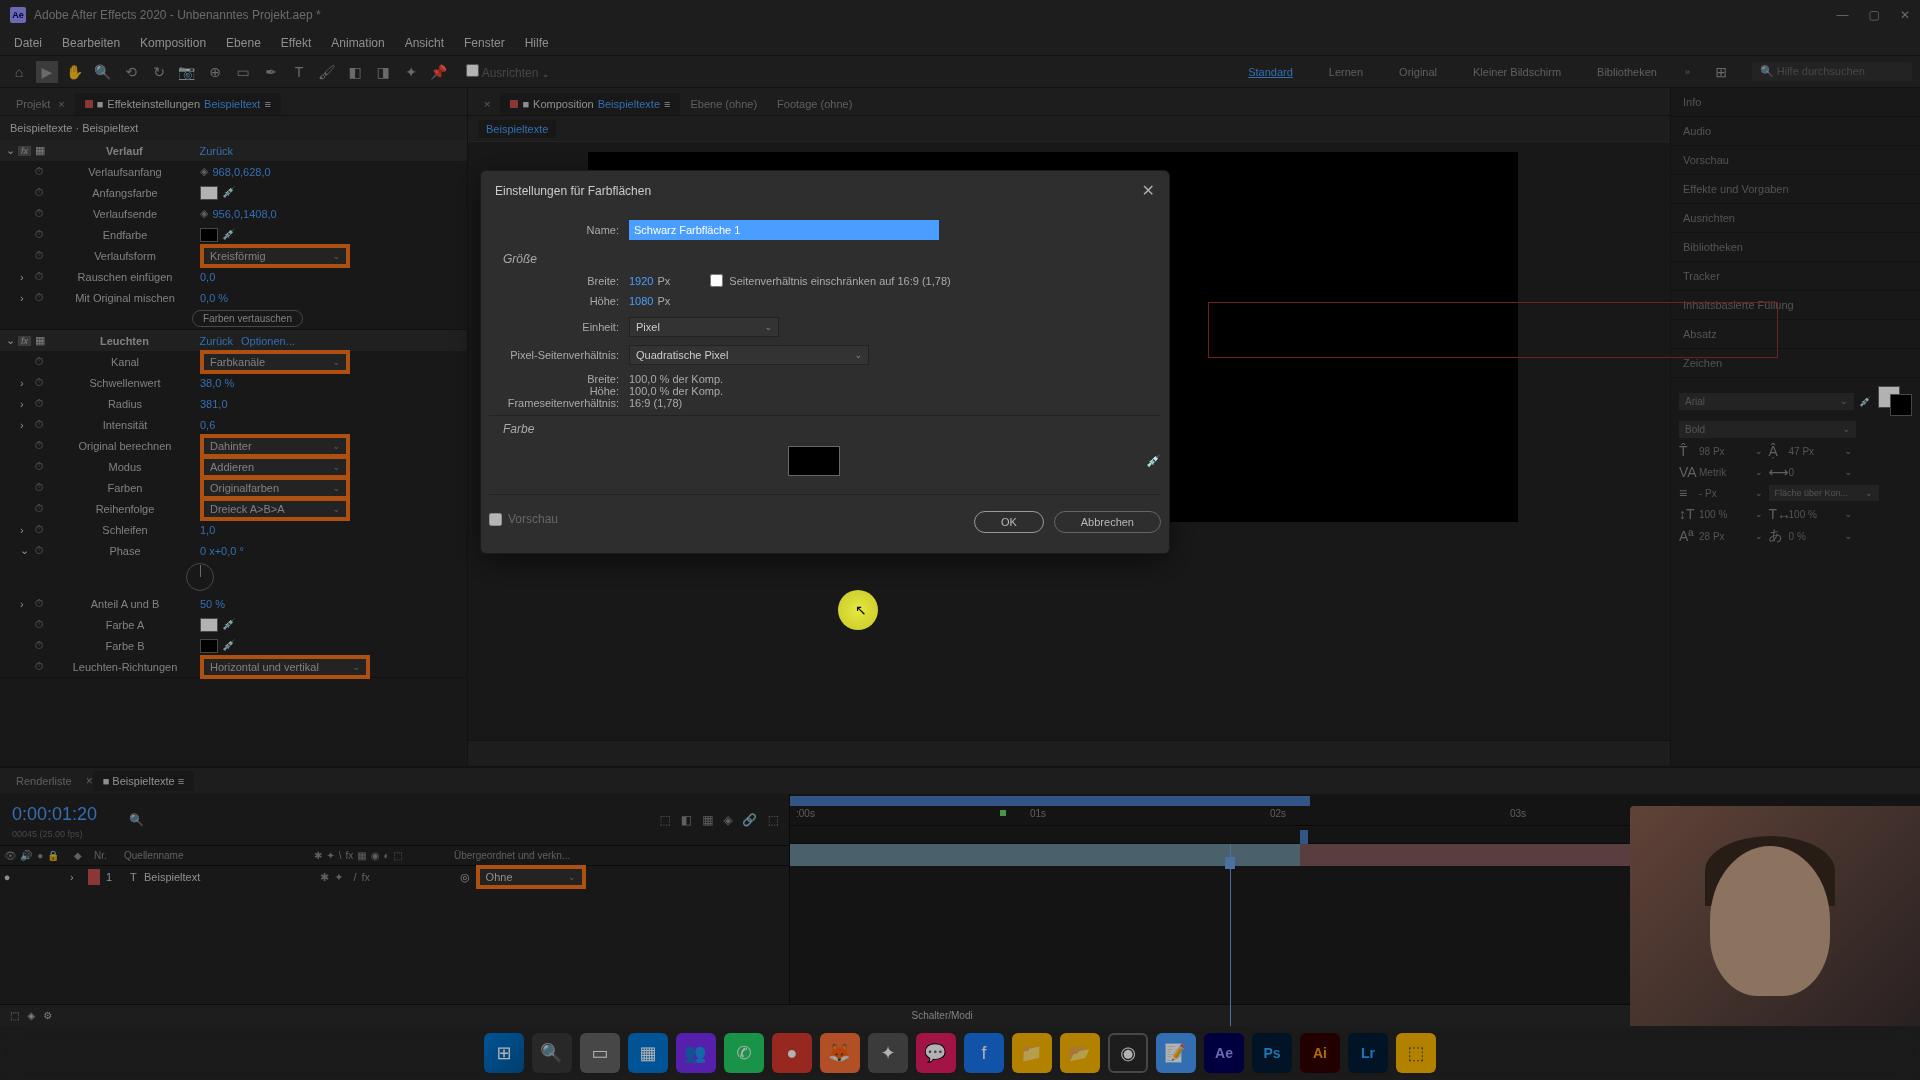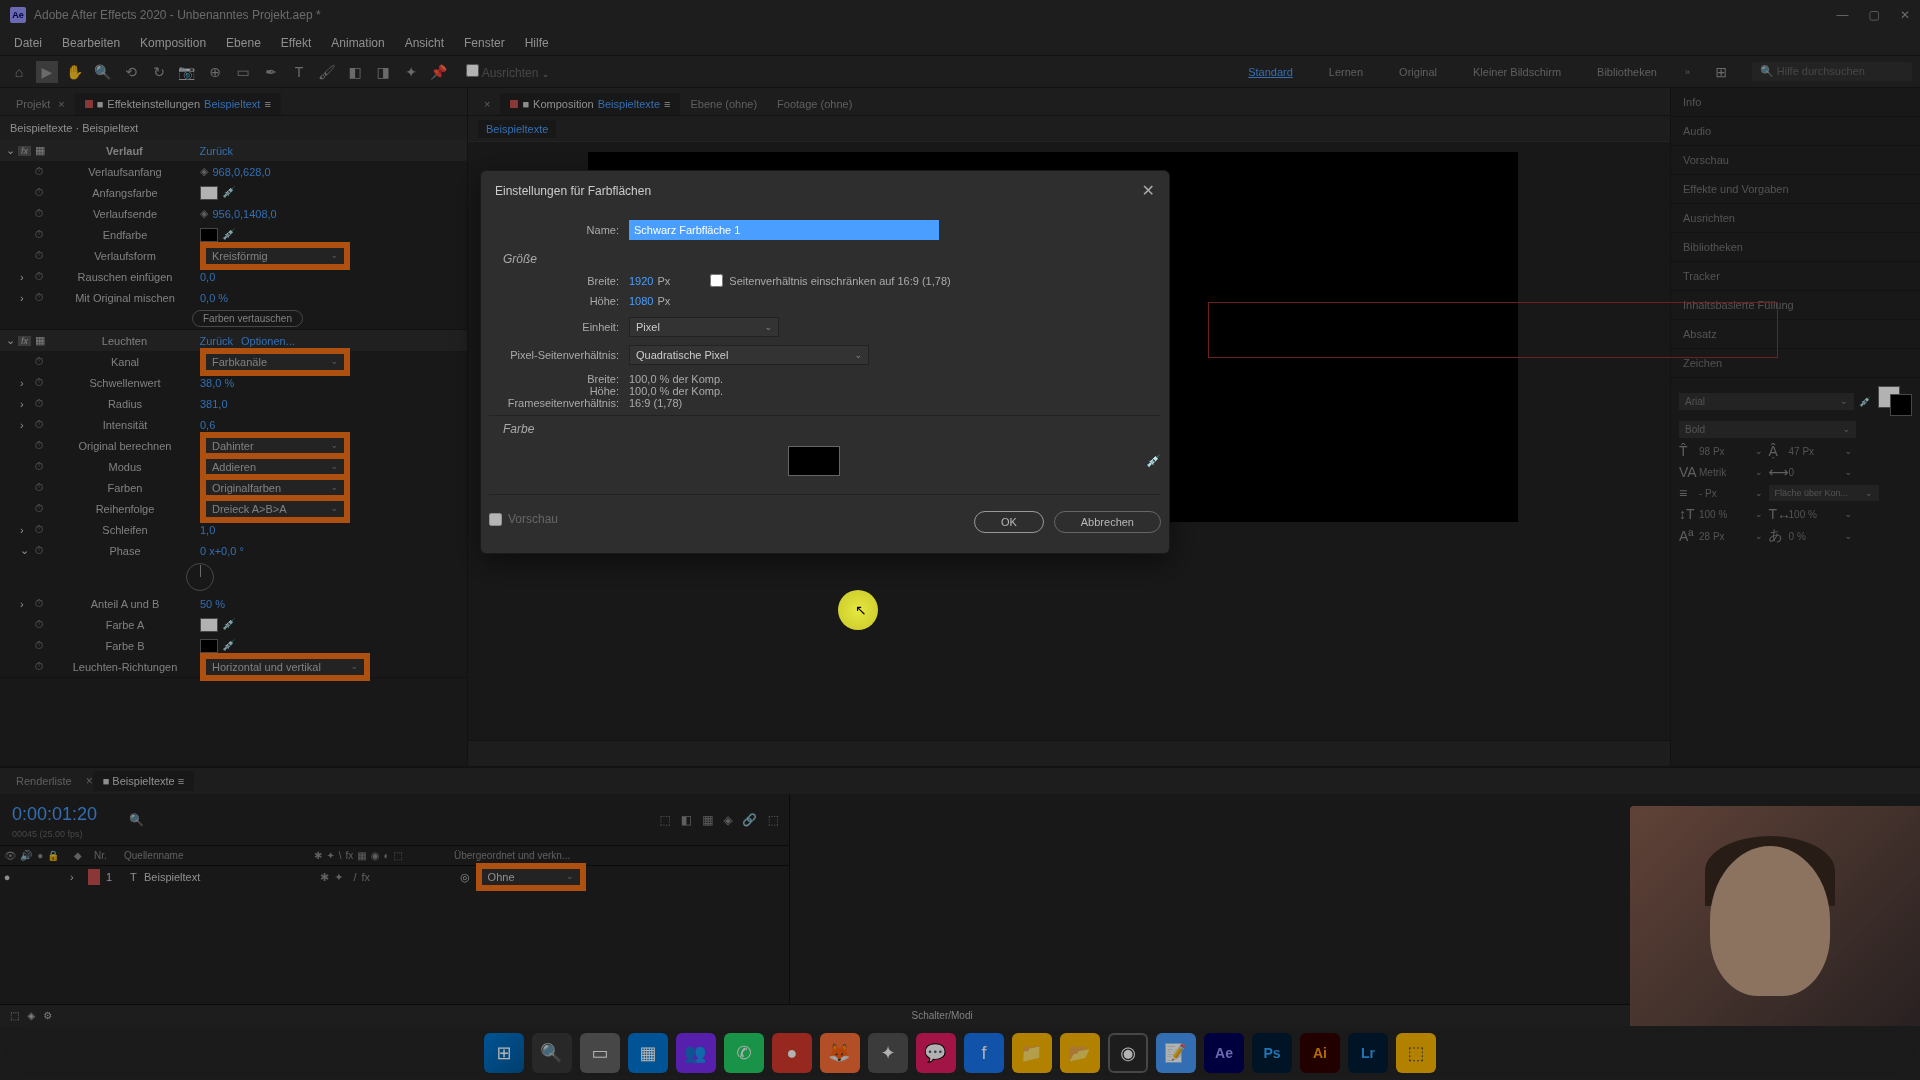--- a/index.html
+++ b/index.html
@@ -46,21 +46,21 @@
 .effect-group { border-bottom: 1px solid #1a1a1a; }
 .effect-row { display: flex; align-items: center; padding: 1px 6px; font-size: 11px; height: 21px; }
 .effect-row.header { background: #2e2e2e; }
 .fx-badge { background: #555; padding: 0 3px; font-size: 9px; margin-right: 4px; font-style: italic; }
 .expand-tri { width: 12px; color: #ccc; cursor: pointer; }
 .stopwatch { color: #888; margin-right: 4px; cursor: pointer; width: 14px; display: inline-block; text-align: center;}
 .prop-label { flex: 0 0 150px; color: #b8b8b8; text-align: center; }
 .prop-value { color: #4a9eff; cursor: pointer; }
 .prop-link { color: #4a9eff; cursor: pointer; text-decoration: none; margin-right: 8px; }
 .color-swatch { width: 18px; height: 14px; border: 1px solid #666; display: inline-block; vertical-align: middle; margin-right: 4px;}
-.dropdown-box { background: #333; padding: 2px 6px; border: 6px solid #f97316; display: inline-flex; justify-content: space-between; width: 150px; align-items: flex-start; }
+.dropdown-box { background: #333; padding: 2px 6px; border: 4px solid #f97316; display: inline-flex; justify-content: space-between; width: 150px; align-items: center; }
 .chev { font-size: 9px; color: #888;}
 .btn-outline { border: 1px solid #666; padding: 2px 10px; border-radius: 12px; font-size: 10px; cursor: pointer; display: inline-block; }
 .dial { width: 28px; height: 28px; border: 1px solid #666; border-radius: 50%; position: relative; margin-left: 186px; margin-top: 2px; margin-bottom: 2px;}
 .dial::after { content: ''; position: absolute; width: 1px; height: 12px; background: #999; top: 1px; left: 50%;}
 
 
 .comp-header { height: 26px; background: #2a2a2a; display: flex; align-items: center; padding: 0 10px; border-bottom: 1px solid #333;}
 .comp-tab { padding: 3px 8px; background: #232323; color: #4a9eff; font-size: 11px; }
 .viewer { flex: 1; background: #232323; position: relative; }
 .canvas-area { position: absolute; top: 10px; left: 120px; width: 930px; height: 370px; background: #000; }
@@ -292,21 +292,21 @@
           <span style="width:186px"></span>
           <span class="btn-outline">Farben vertauschen</span>
         </div>
     </div>
 
     <div class="effect-group">
       <div class="effect-row header">
         <span class="expand-tri">⌄</span>
         <span class="fx-badge">fx</span>
         <span style="margin-right:4px">▦</span>
-        <span class="prop-label" style="font-weight:normal">Leuchten</span>
+        <span class="prop-label" style="font-weight:bold">Leuchten</span>
         <span class="prop-link">Zurück</span>
         <span class="prop-link">Optionen...</span>
       </div>
       <div class="effect-row">
           <span style="width:26px"></span>
           <span class="stopwatch">⏱</span>
           <span class="prop-label">Kanal</span>
           <span class="dropdown-box">
             <span>Farbkanäle</span>
             <span class="chev">⌄</span>
@@ -570,20 +570,37 @@
             <span></span>
             <span>/</span>
             <span>fx</span>
           </span>
         <span style="margin-right:6px">◎</span>
         <span class="dropdown-box" style="width:110px">
             <span>Ohne</span>
             <span class="chev">⌄</span>
           </span>
       </div>
+    </div>
+    <div class="tl-right">
+      <div class="tl-ruler">
+        <div class="ruler-scrub"></div>
+        <div class="time-tick" style="left:6px">:00s</div>
+        <div class="time-tick" style="left:240px">01s</div>
+        <div class="time-tick" style="left:480px">02s</div>
+        <div class="time-tick" style="left:720px">03s</div>
+        <div class="marker-green" style="left:210px"></div>
+        <div class="work-end" style="left:510px"></div>
+      </div>
+      <div style="height:18px;border-bottom:1px solid #111;"></div>
+      <div class="layer-bar-bg"></div>
+      <div class="layer-bar-in" style="width:510px"></div>
+      <div class="playhead" style="left:440px">
+          <div class="playhead-head"></div>
+        </div>
     </div>
   </div>
   <div class="tl-footer">
     <div style="display:flex;gap:8px">
       <span>⬚</span>
       <span>◈</span>
       <span>⚙</span>
     </div>
     <span>Schalter/Modi</span>
     <div style="display:flex;gap:8px">

